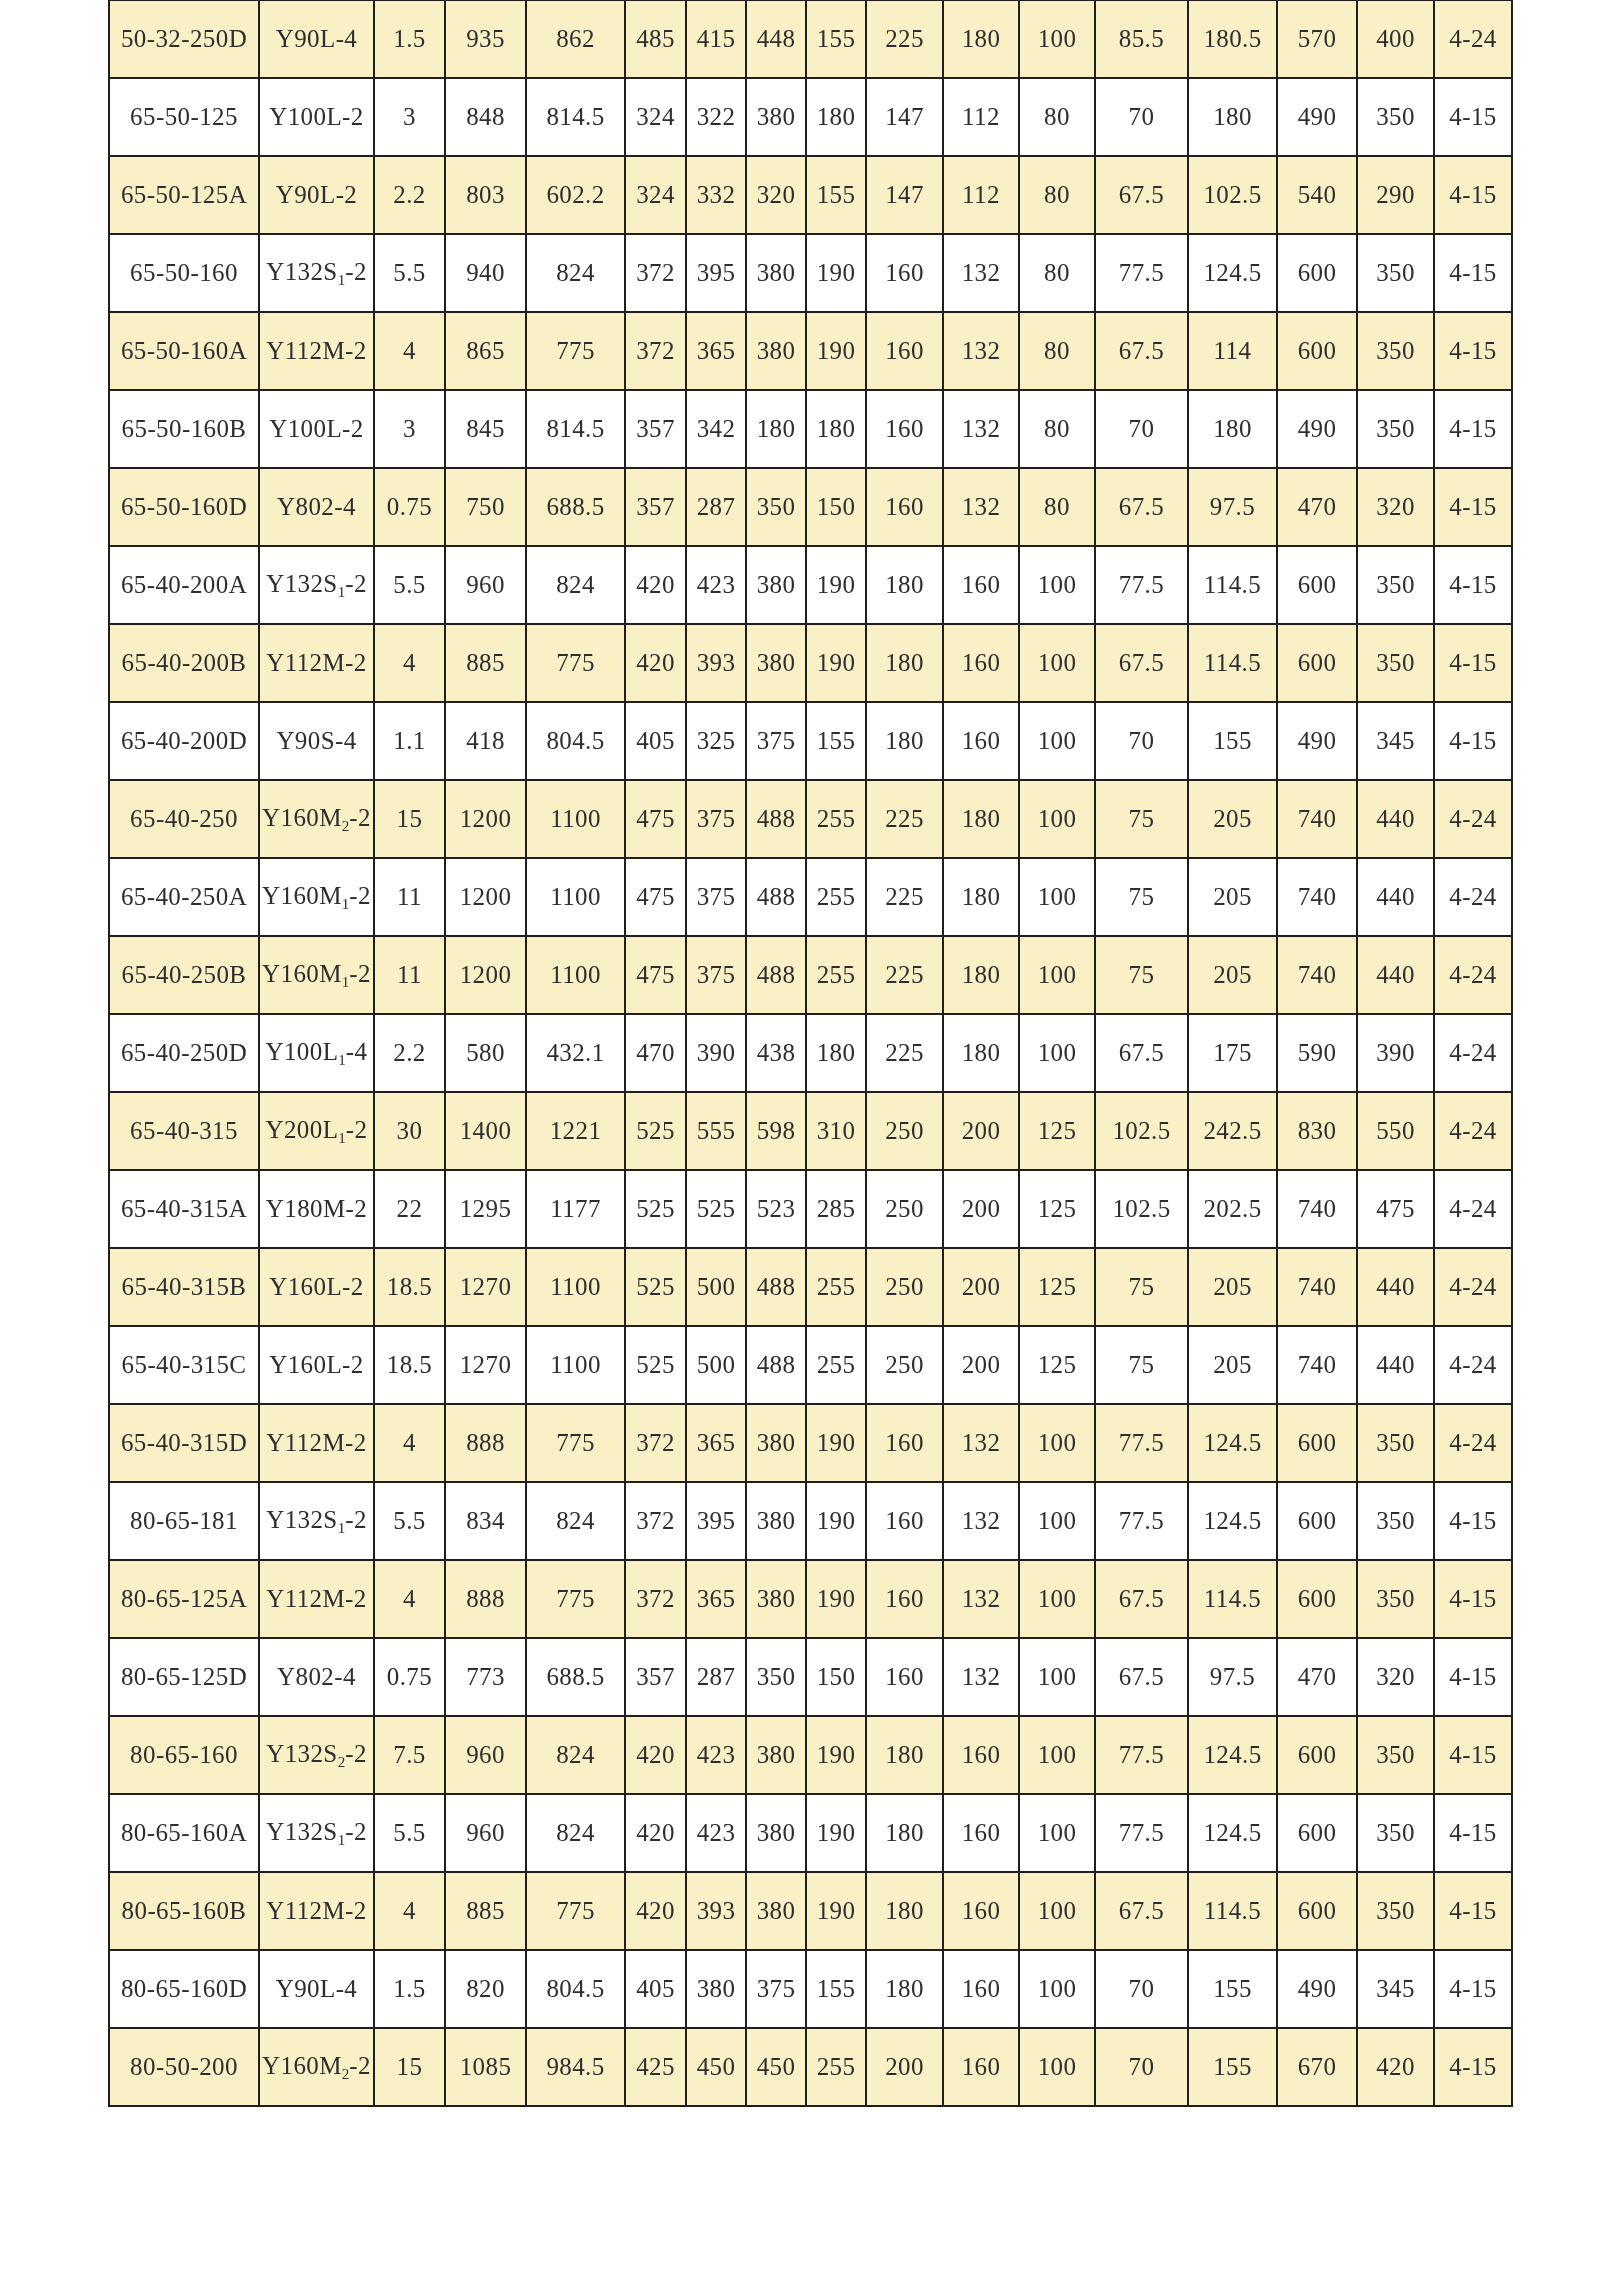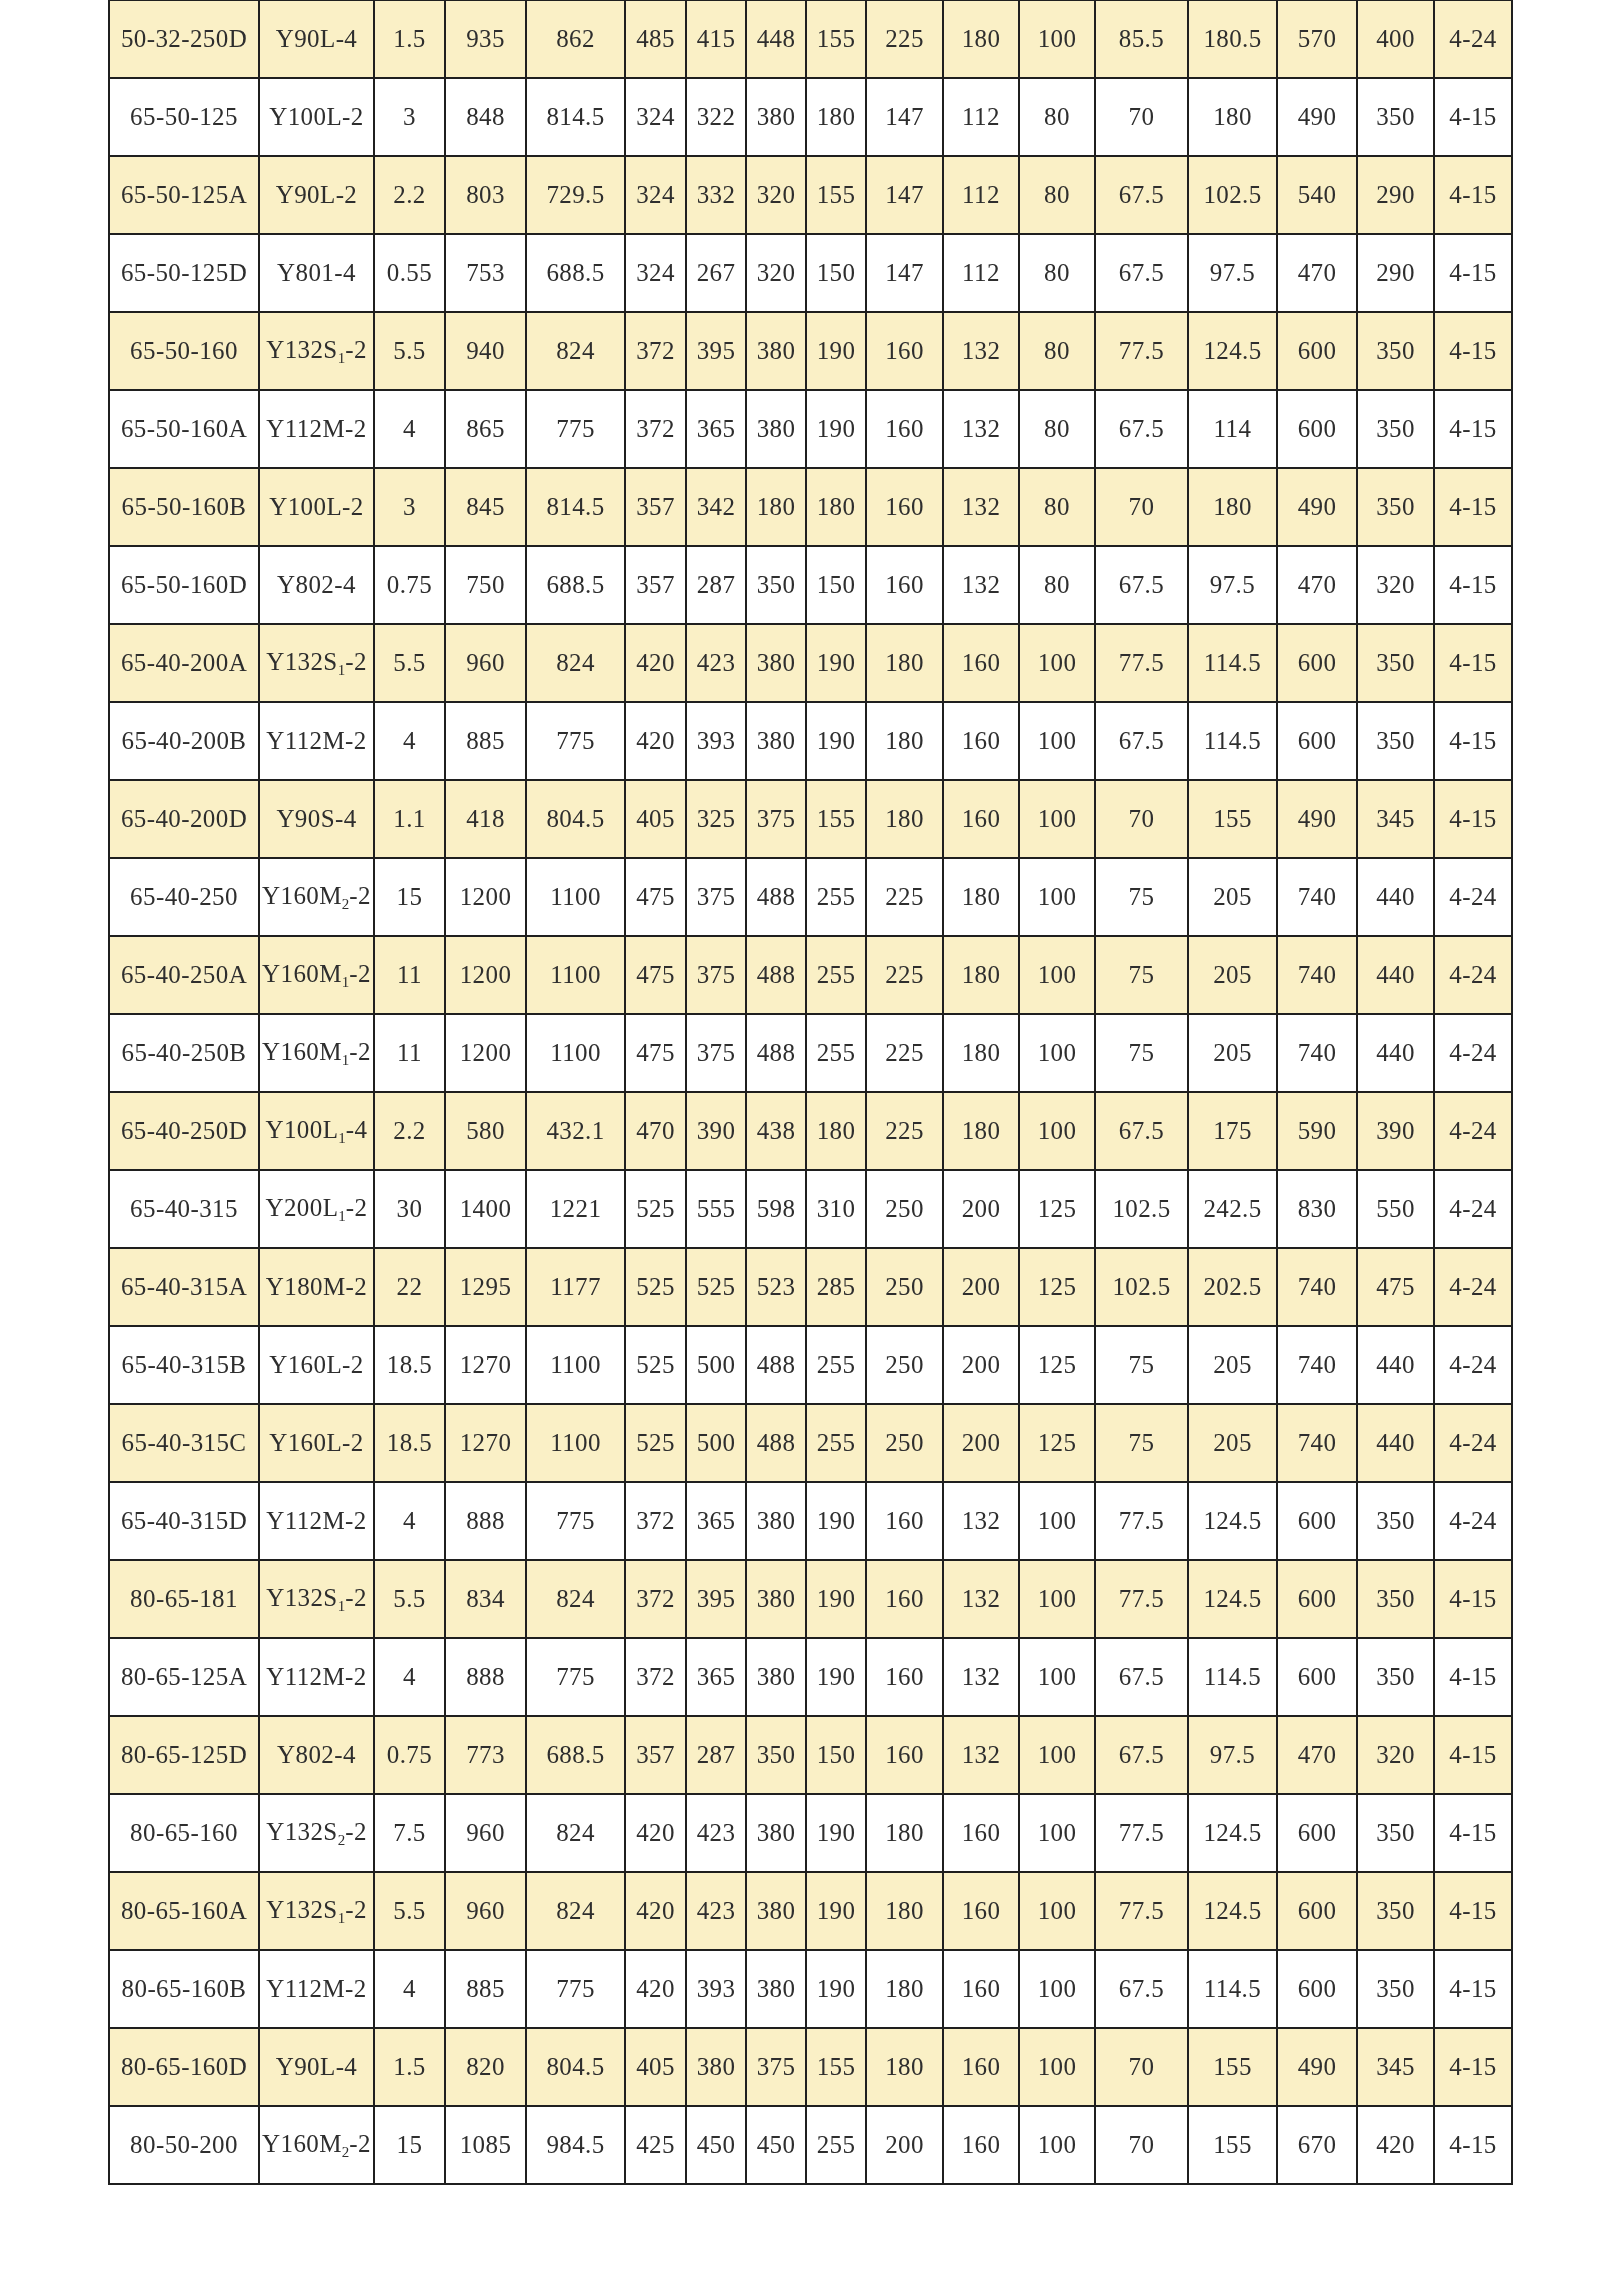--- a/index.html
+++ b/index.html
@@ -109,50 +109,31 @@
           <td>180</td>
           <td>490</td>
           <td>350</td>
           <td>4-15</td>
         </tr>
         <tr>
           <td>65-50-125A</td>
           <td>Y90L-2</td>
           <td>2.2</td>
           <td>803</td>
-          <td>729.5</td>
+          <td>602.2</td>
           <td>324</td>
           <td>332</td>
           <td>320</td>
           <td>155</td>
           <td>147</td>
           <td>112</td>
           <td>80</td>
           <td>67.5</td>
           <td>102.5</td>
           <td>540</td>
-          <td>290</td>
-          <td>4-15</td>
-        </tr>
-        <tr>
-          <td>65-50-125D</td>
-          <td>Y801-4</td>
-          <td>0.55</td>
-          <td>753</td>
-          <td>688.5</td>
-          <td>324</td>
-          <td>267</td>
-          <td>320</td>
-          <td>150</td>
-          <td>147</td>
-          <td>112</td>
-          <td>80</td>
-          <td>67.5</td>
-          <td>97.5</td>
-          <td>470</td>
           <td>290</td>
           <td>4-15</td>
         </tr>
         <tr>
           <td>65-50-160</td>
           <td>Y132S<sub>1</sub>-2</td>
           <td>5.5</td>
           <td>940</td>
           <td>824</td>
           <td>372</td>

